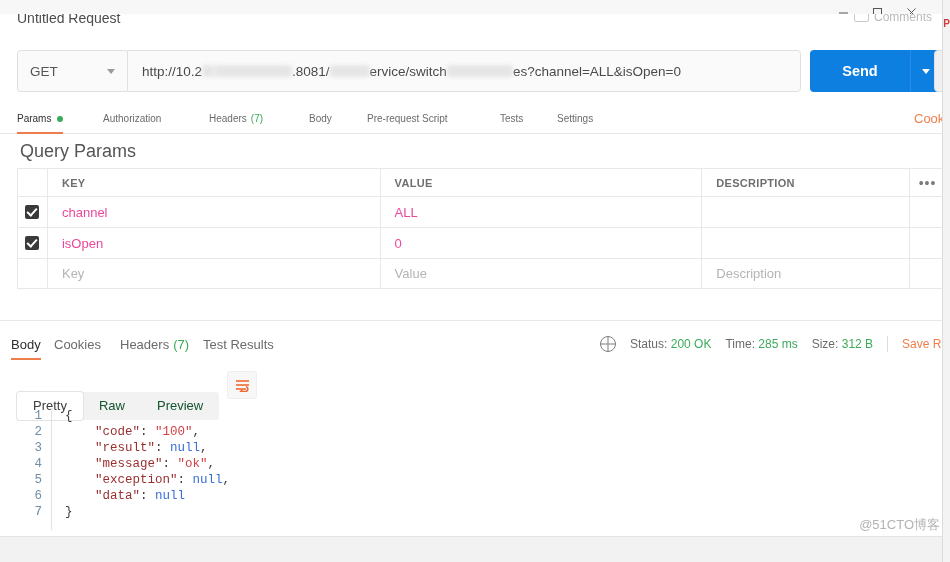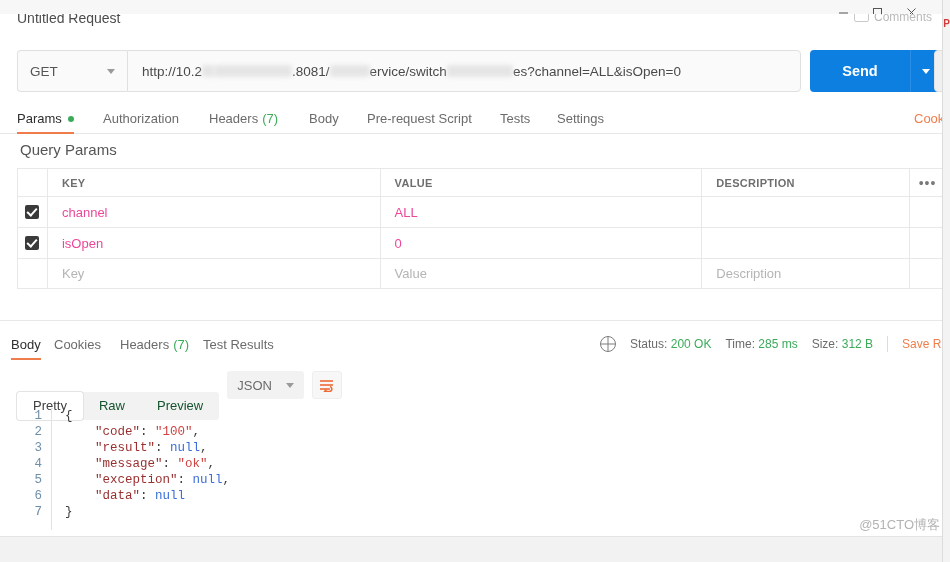--- a/index.html
+++ b/index.html
@@ -180,21 +180,21 @@
   .req-tabs {
     position: absolute;
     top: 104px; left: 0;
     width: 950px; height: 29px;
     border-bottom: 1px solid #e8e8e8;
   }
   .req-tab {
     position: absolute;
     top: 0;
     height: 29px;
-    font-size: 13px;
+    font-size: 10px;
     color: #6b6b6b;
     display: flex; align-items: center;
     white-space: nowrap;
     cursor: pointer;
   }
   .req-tab.active { color: #2e2e2e; }
   .req-tab.active:after {
     content: "";
     position: absolute;
     left: 0; right: 0; bottom: -1px;
@@ -218,21 +218,21 @@
     color: #ef7d4b;
     font-size: 13px;
     white-space: nowrap;
     cursor: pointer;
   }
 
   
   .qp-title {
     position: absolute;
     top: 141px; left: 20px;
-    font-size: 15px;
+    font-size: 18px;
     color: #555;
   }
   .pt {
     position: absolute;
     top: 168px; left: 17px;
     width: 930px;
   }
   .pt-row {
     display: flex;
     height: 31px;
@@ -691,24 +691,20 @@
   <span class="meta-sep"></span>
   <span class="save-res">Save Res</span>
 </div>
 
 <div class="body-tools">
   <div class="seg">
     <div class="seg-item active">Pretty</div>
     <div class="seg-item">Raw</div>
     <div class="seg-item">Preview</div>
   </div>
-  <div class="fmt-select">
-    <span>JSON</span>
-    <span class="caret"></span>
-  </div>
   <div class="wrap-btn">
     <svg width="15" height="13" viewBox="0 0 15 13">
       <line x1="1" y1="2" x2="14" y2="2" stroke="#ef6a35" stroke-width="1.6"></line>
       <line x1="1" y1="6" x2="14" y2="6" stroke="#ef6a35" stroke-width="1.6"></line>
       <path d="M1 10 H11 a2 2 0 0 1 0 0" stroke="#ef6a35" stroke-width="1.6" fill="none"></path>
       <path d="M11 7.5 a2.6 2.6 0 0 1 0 5 H6" stroke="#ef6a35" stroke-width="1.6" fill="none"></path>
       <path d="M7.6 10.5 L5.6 12.5 L7.6 14" stroke="#ef6a35" stroke-width="1.6" fill="none"></path>
     </svg>
   </div>
 </div>

